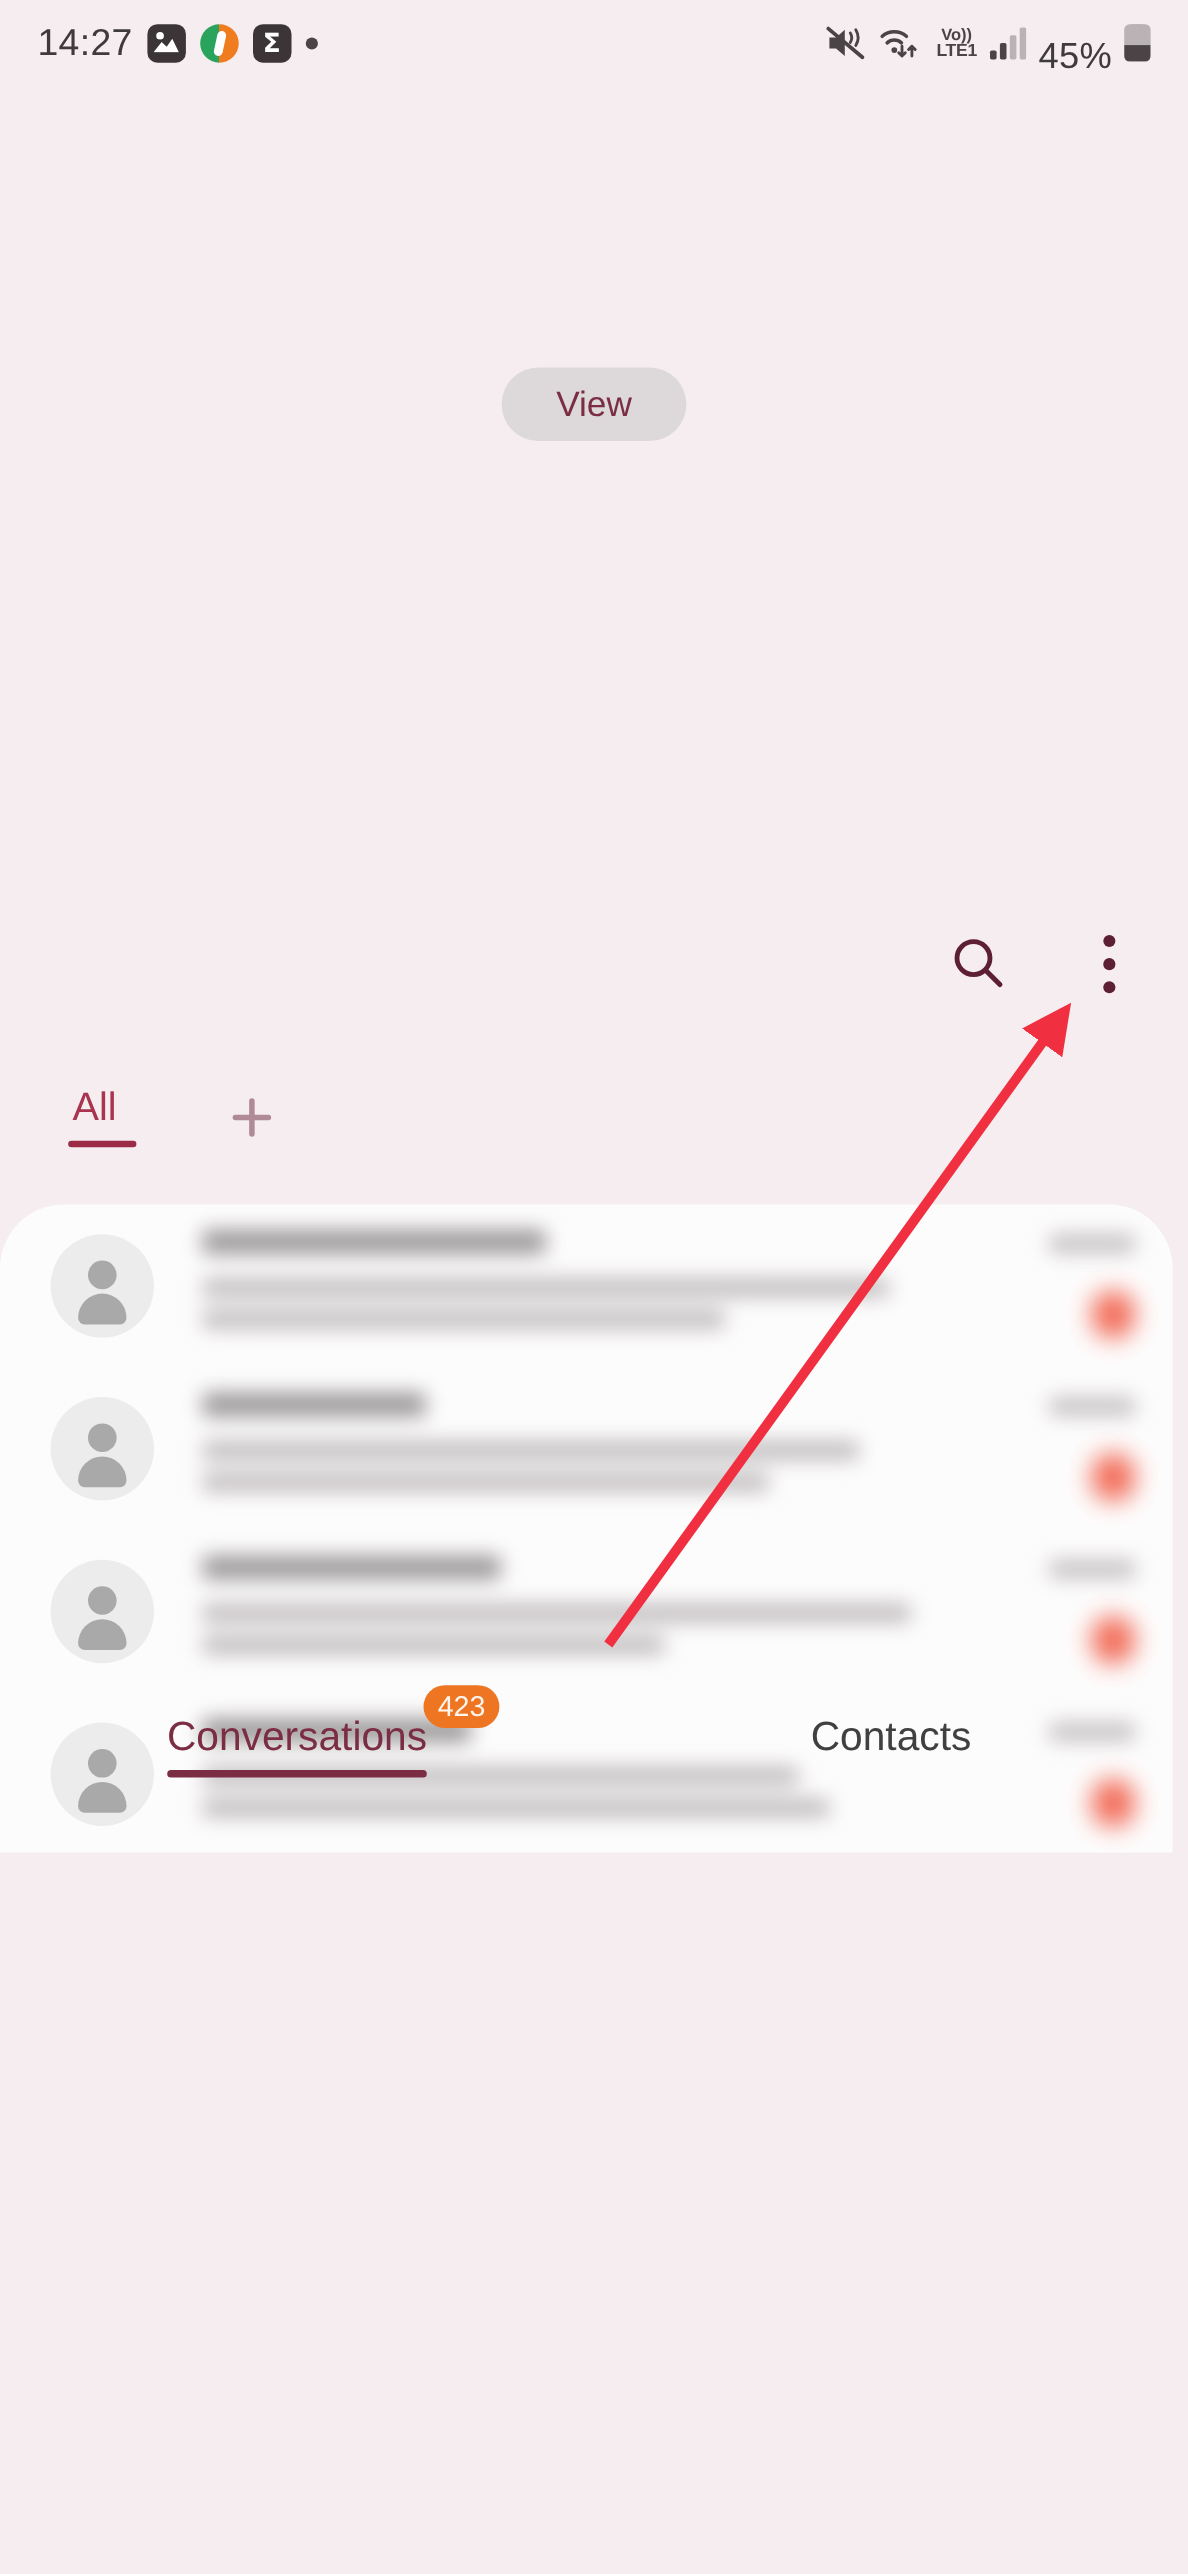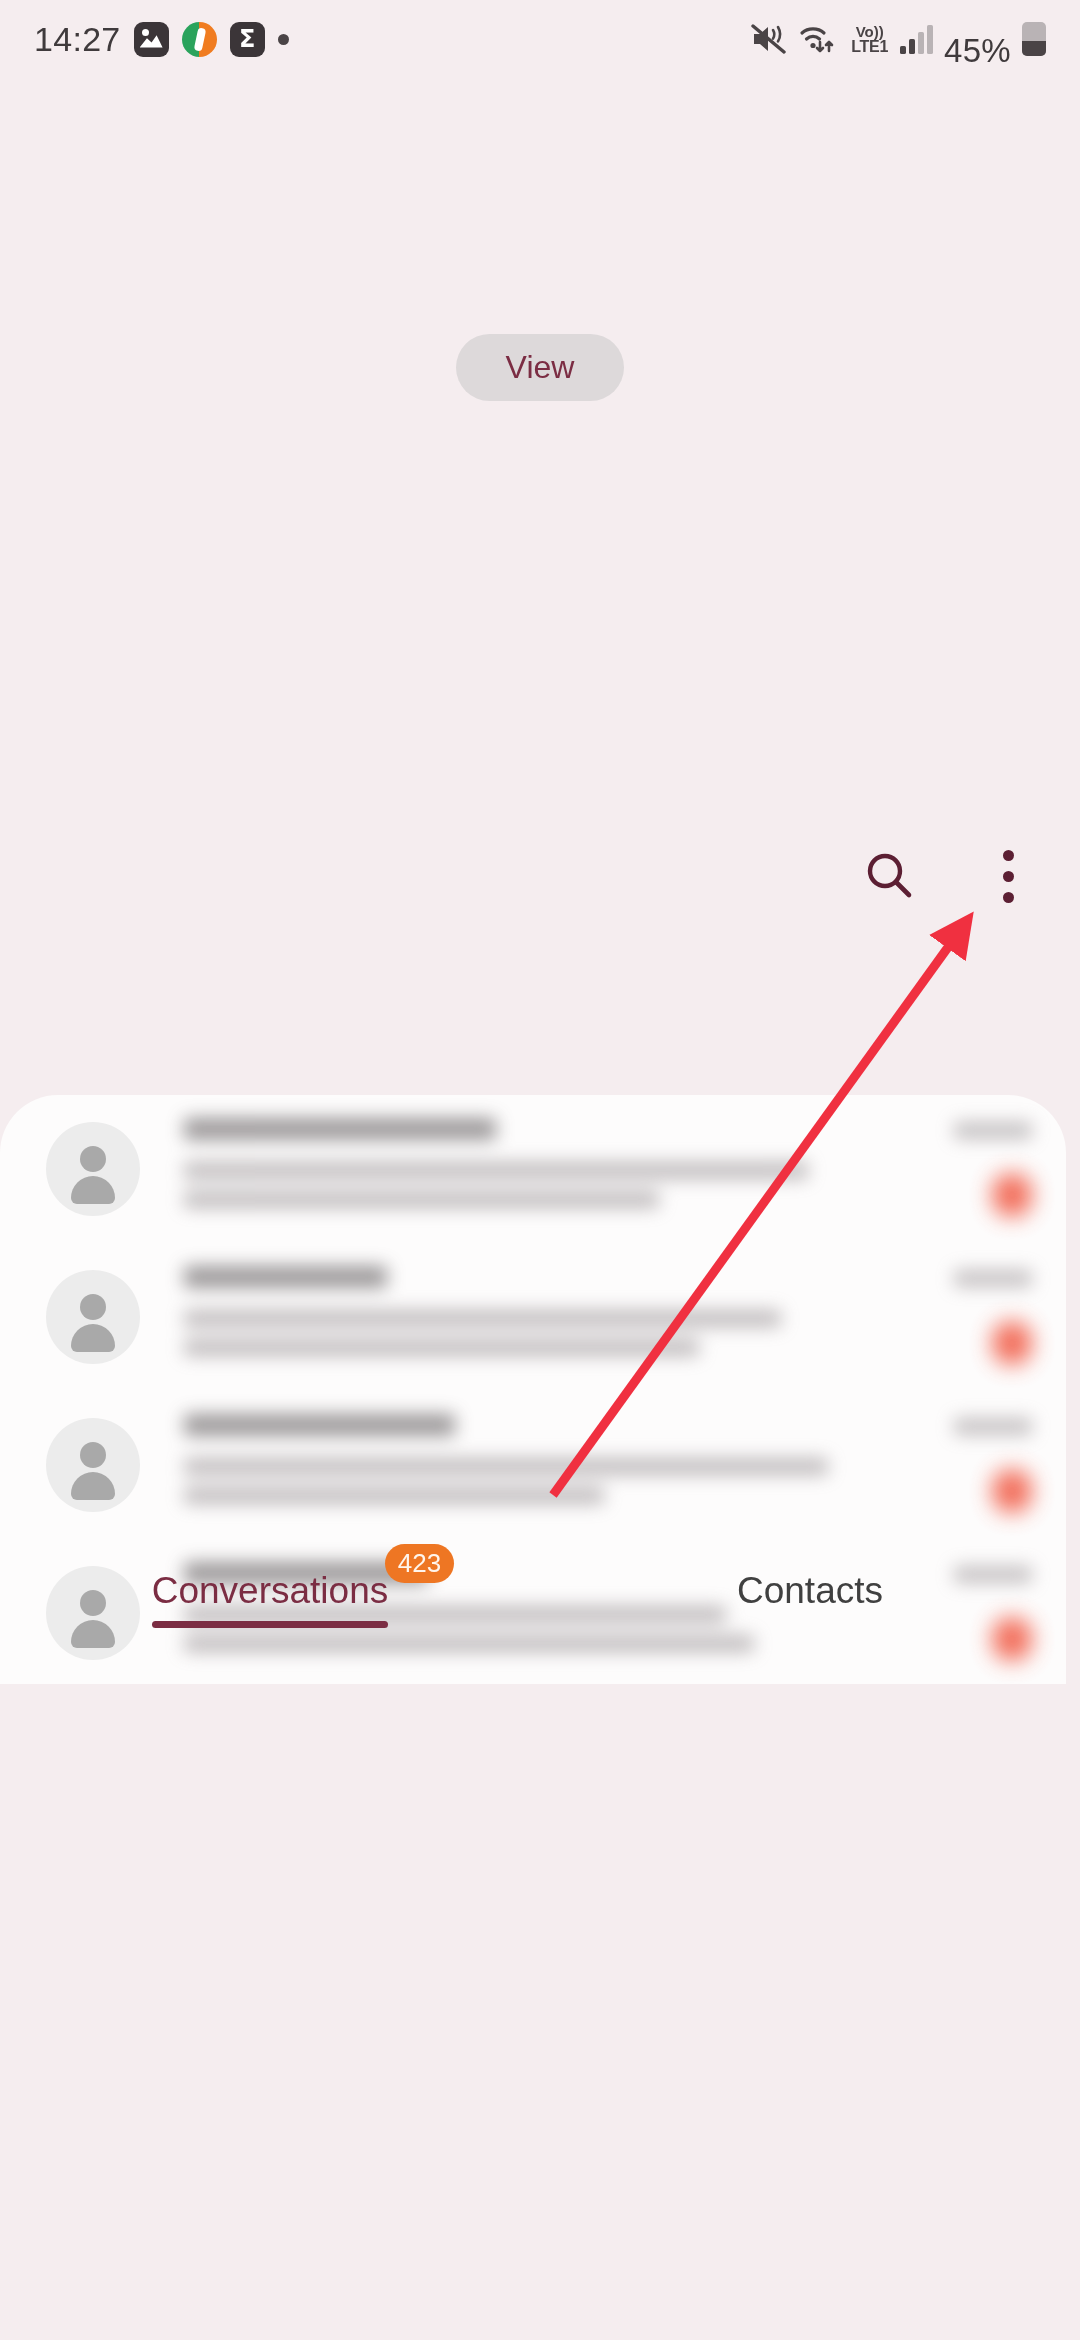--- a/index.html
+++ b/index.html
@@ -147,21 +147,21 @@
   .conv-time { height:17px; background:#8d8689; border-radius:4px;
     filter:blur(9px); opacity:.5; margin:0 0 34px auto; width:78px; }
   .unread-badge {
     width:40px; height:44px; border-radius:20px;
     background:#F0533C; margin-left:auto;
     filter:blur(11px); opacity:.85;
   }
 
   
   .bottomnav {
-    position:absolute; bottom:0; left:0;
+    position:absolute; bottom:12px; left:0;
     width:1080px; height:148px;
     display:flex; align-items:flex-end;
   }
   .navitem {
     flex:1; display:flex; align-items:flex-start; justify-content:center;
     position:relative; cursor:pointer; height:100%;
     padding-top:34px;
   }
   .nav-conv-wrap { position:relative; display:inline-block; }
   .nav-conv-lbl { font-size:37px; color:#7B2D43; }
@@ -239,20 +239,31 @@
     </div>
     <div class="icon-btn">
       <span class="kebab">
         <i></i>
           <i></i>
           <i></i>
       </span>
     </div>
   </div>
 
+  <div class="tabs">
+    <div class="tab-all">
+      <div class="lbl">All</div>
+      <div class="underline"></div>
+    </div>
+    <div class="tab-plus">
+      <svg width="54" height="54" viewBox="0 0 54 54">
+        <path d="M27 12v30 M12 27h30" stroke="#B08A96" stroke-width="5" stroke-linecap="round"></path>
+      </svg>
+    </div>
+  </div>
 
   <div class="listcard">
     <div id="rows">
         <div class="conv-row">
           <div class="avatar"></div>
           <div class="conv-body">
             <div class="conv-name" style="width:46%"></div>
             <div class="conv-line" style="width:92%"></div>
             <div class="conv-line" style="width:70%"></div>
           </div>

